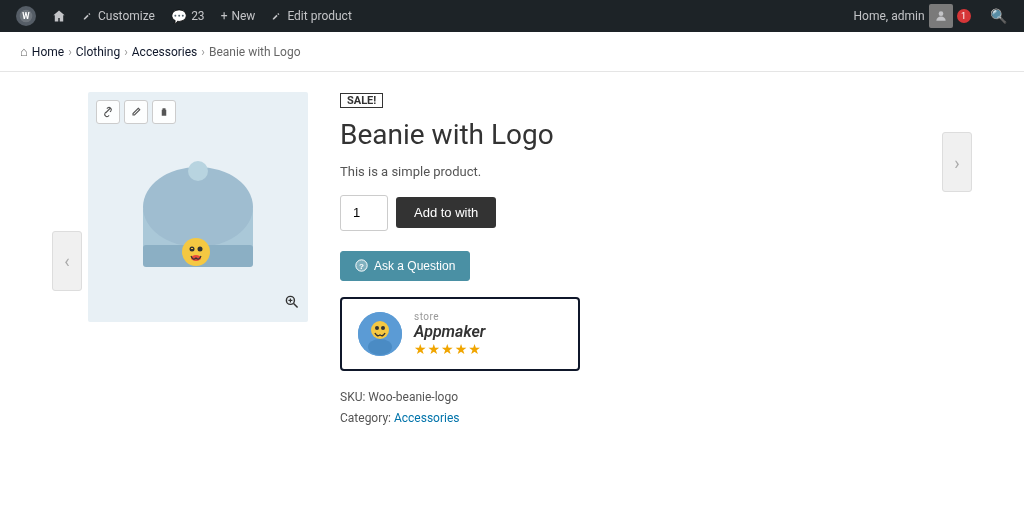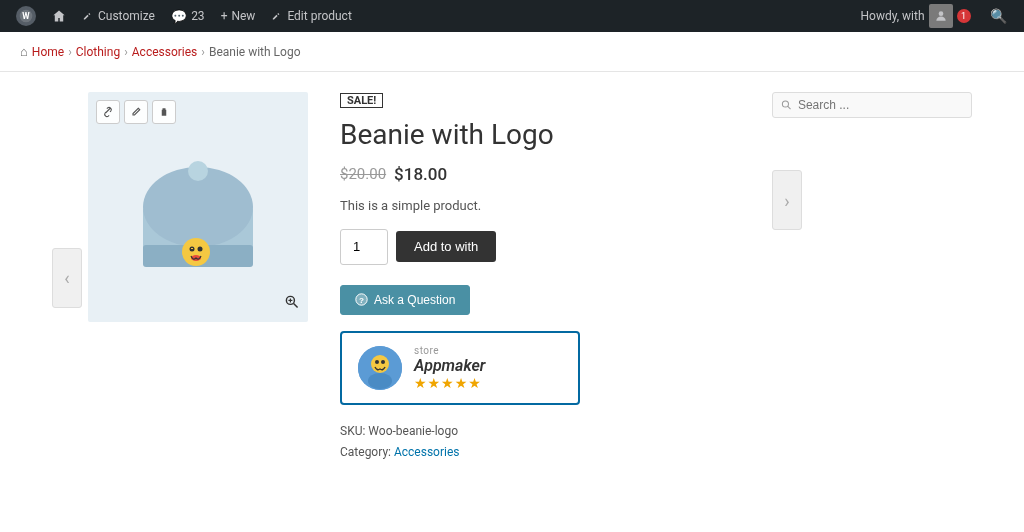--- a/index.html
+++ b/index.html
@@ -36,21 +36,21 @@
 
     
     .breadcrumb {
       padding: 12px 20px;
       font-size: 12px;
       color: #666;
       display: flex; align-items: center; gap: 4px;
       background: #fff;
       border-bottom: 1px solid #e5e5e5;
     }
-    .breadcrumb a { color: #b91c1c; text-decoration: none; }
+    .breadcrumb a { color: #0f172a; text-decoration: none; }
     .breadcrumb-sep { color: #999; }
     .product-image-container {
       background: #e8f0f5;
       border-radius: 2px;
       width: 220px;
       height: 230px;
       display: flex; align-items: center; justify-content: center;
       position: relative;
     }
     .product-image-icons {
@@ -131,21 +131,21 @@
       color: #fff;
       padding: 7px 14px;
       font-size: 12px;
       cursor: pointer;
       border-radius: 3px;
       margin-bottom: 16px;
     }
 
     
     .store-card {
-      border: 2px solid #0369a1;
+      border: 2px solid #0f172a;
       border-radius: 4px;
       padding: 12px 16px;
       display: flex; align-items: center; gap: 12px;
       width: 240px;
       margin-bottom: 16px;
     }
     .store-avatar {
       width: 44px; height: 44px; border-radius: 50%;
       background: #5b9bd5;
       display: flex; align-items: center; justify-content: center;
@@ -230,21 +230,21 @@
     <span> New</span>
   </div>
   <div class="adminbar-item">
     <svg viewBox="0 0 20 20" style="width:12px;height:12px;fill:#c3c4c7">
         <path d="M3 14v2h2l6-6-2-2zm9-9l-1.5 1.5 2 2L14 7z"></path>
       </svg>
     <span>Edit product</span>
   </div>
   <div class="adminbar-right">
     <div class="adminbar-item">
-      <span>Howdy, with</span>
+      <span>Home, admin</span>
       <div style="width:24px;height:24px;background:#7a7a7a;border-radius:2px;overflow:hidden;display:flex;align-items:center;justify-content:center;">
         <svg viewBox="0 0 24 24" width="18" height="18" fill="#ccc">
             <circle cx="12" cy="8" r="4"></circle>
             <path d="M4 20c0-4 3.6-7 8-7s8 3 8 7"></path>
           </svg>
       </div>
       <div class="notification-badge">1</div>
     </div>
     <div class="adminbar-item">
       <span style="font-size:14px;">🔍</span>
@@ -329,24 +329,20 @@
 
     <div class="product-details-col">
 
       
       <div class="sale-badge">SALE!</div>
 
       
       <h1 class="product-title">Beanie with Logo</h1>
 
       
-      <div class="product-price">
-        <span class="price-original">$20.00</span>
-        <span class="price-sale">$18.00</span>
-      </div>
 
       
       <p class="product-description">This is a simple product.</p>
 
       
       <div class="add-to-cart-row">
         <input type="number" class="qty-input" value="1" min="1" style="">
         <button class="add-to-cart-btn">Add to with</button>
       </div>
 
@@ -383,27 +379,20 @@
         <span>SKU:</span>
         <span>Woo-beanie-logo</span>
         <br>
         <span>Category:</span>
         <a href="#">Accessories</a>
       </div>
     </div>
 
     <div style="display:flex;flex-direction:column;gap:12px;align-items:flex-start;margin-left:auto;">
 
-      <div class="search-box" style="width:200px;">
-        <svg viewBox="0 0 16 16" width="12" height="12" fill="none">
-            <circle cx="6.5" cy="6.5" r="4.5" stroke="#999" stroke-width="1.5"></circle>
-            <line x1="10" y1="10" x2="14" y2="14" stroke="#999" stroke-width="1.5"></line>
-          </svg>
-        <input type="text" class="search-box-input" placeholder="Search ..." style="">
-      </div>
 
       <div style="margin-top:40px;">
         <div class="nav-arrow-btn">
           <span>›</span>
         </div>
       </div>
     </div>
 
   </div>
 </div>

